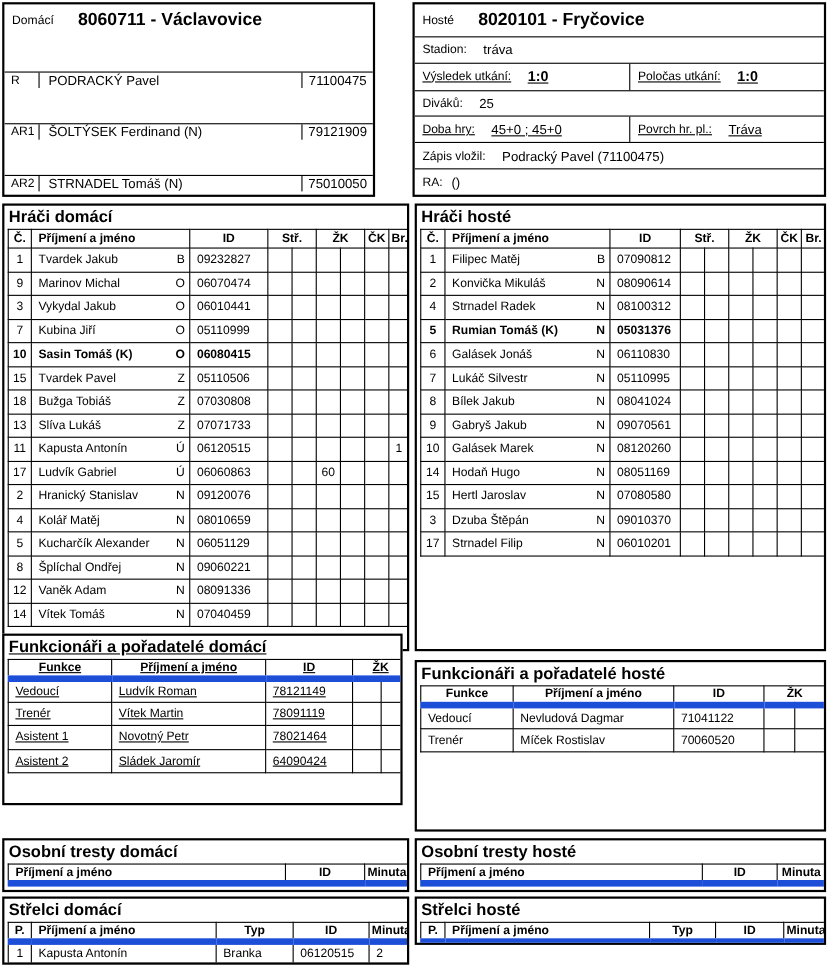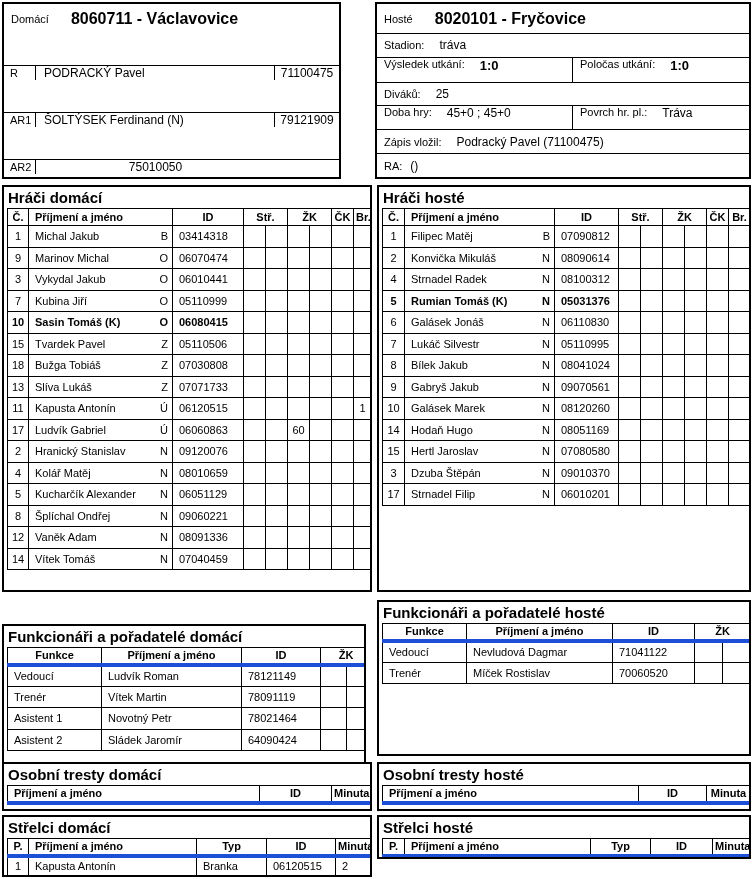--- a/index.html
+++ b/index.html
@@ -14,33 +14,33 @@
   .top-box { display: flex; flex-direction: column; }
   .title-row { flex: 0 0 29px; display: flex; align-items: center; padding-left: 7px; }
   .title-row .small-label { font-size: 11px; }
   .title-row .big-title { font-size: 16px; font-weight: bold; margin-left: 22px; }
   .off-row { flex: 1 1 auto; border-top: 1px solid #000; display: grid; grid-template-columns: 32px 1fr 64px; }
   .off-row .role  { border-right: 1px solid #000; display: flex; align-items: center; padding-left: 6px; font-size: 11px; }
   .off-row .oname { border-right: 1px solid #000; display: flex; align-items: center; padding-left: 8px; font-size: 12px; }
   .off-row .oid   { display: flex; align-items: center; justify-content: center; font-size: 12px; }
   .info-row { flex: 1 1 auto; border-top: 1px solid #000; display: flex; align-items: center; padding-left: 7px; }
   .info-row.split { padding-left: 0; display: grid; grid-template-columns: 196px 1fr; }
-  .half { display: flex; align-items: flex-start; padding-left: 7px; height: 100%; }
+  .half { display: flex; align-items: center; padding-left: 7px; height: 100%; text-decoration: underline; }
   .half.first { border-right: 1px solid #000; }
   .ilabel { font-size: 11px; }
   .ivalue { font-size: 12px; margin-left: 15px; }
   .ivalue.score { font-size: 13px; font-weight: bold; }
 
   
   .sec-heading { font-size: 15px; font-weight: bold; margin: 2px 0 2px 4px; line-height: 17px; }
   table { border-collapse: collapse; table-layout: fixed; margin: 0 3px; width: calc(100% - 6px); }
   th, td { border: 1px solid #000; overflow: hidden; white-space: nowrap; padding: 0 2px; }
   th { font-size: 11px; font-weight: bold; height: 17px; text-align: center; }
   td { font-size: 11px; height: 21.5px; }
-  .thick-head th { border-bottom: 4px solid #1d4ed8; }
+  .thick-head th { border-bottom: 6px solid #1d4ed8; }
   th.left, td.left { text-align: left; padding-left: 6px; }
   td.cidpad { text-align: left; padding-left: 6px; }
   td.center { text-align: center; }
   .c-name { padding-left: 6px; }
   .ppos { float: right; padding-right: 2px; }
   tr.bold td { font-weight: bold; }
   .staff-table td { height: 21.6px; }
   .pen-table { margin-top: 1px; }
   .scor-table td { height: 20px; }
 </style>
@@ -57,20 +57,21 @@
     <span class="oname">PODRACKÝ Pavel</span>
     <span class="oid">71100475</span>
   </div>
   <div class="off-row">
     <span class="role">AR1</span>
     <span class="oname">ŠOLTÝSEK Ferdinand (N)</span>
     <span class="oid">79121909</span>
   </div>
   <div class="off-row">
     <span class="role">AR2</span>
+    <span class="oname">STRNADEL Tomáš (N)</span>
     <span class="oid">75010050</span>
   </div>
   <div class="off-row">
     <span class="role">4R</span>
     <span class="oname"></span>
     <span class="oid"></span>
   </div>
   <div class="off-row">
     <span class="role">DFA</span>
     <span class="oname"></span>
@@ -148,22 +149,22 @@
         <th colspan="2">Stř.</th>
         <th colspan="2">ŽK</th>
         <th>ČK</th>
         <th>Br.</th>
       </tr>
     </thead>
     <tbody>
 
         <tr>
           <td class="center">1</td>
-          <td class="c-name"><span class="ppos">B</span><span>Michal Jakub</span></td>
-          <td class="cidpad">03414318</td>
+          <td class="c-name"><span class="ppos">B</span><span>Tvardek Jakub</span></td>
+          <td class="cidpad">09232827</td>
           <td class="center"></td>
           <td class="center"></td>
           <td class="center"></td>
           <td class="center"></td>
           <td class="center"></td>
           <td class="center"></td>
         </tr>
 
         <tr>
           <td class="center">9</td>
@@ -528,21 +529,21 @@
           <td class="center"></td>
           <td class="center"></td>
           <td class="center"></td>
           <td class="center"></td>
           <td class="center"></td>
         </tr>
       </tbody>
   </table>
 </div>
 
-<div class="box" style="left:2px; top:624px; width:364px; height:156px;">
+<div class="box" style="left:2px; top:576px; width:364px; height:156px;text-decoration:underline;">
   <div class="sec-heading">Funkcionáři a pořadatelé domácí</div>
   <table class="staff-table thick-head">
     <colgroup>
         <col style="width:94px">
         <col style="width:140px">
         <col style="width:79px">
         <col style="width:26px">
         <col style="width:25px">
       </colgroup>
     <thead>

